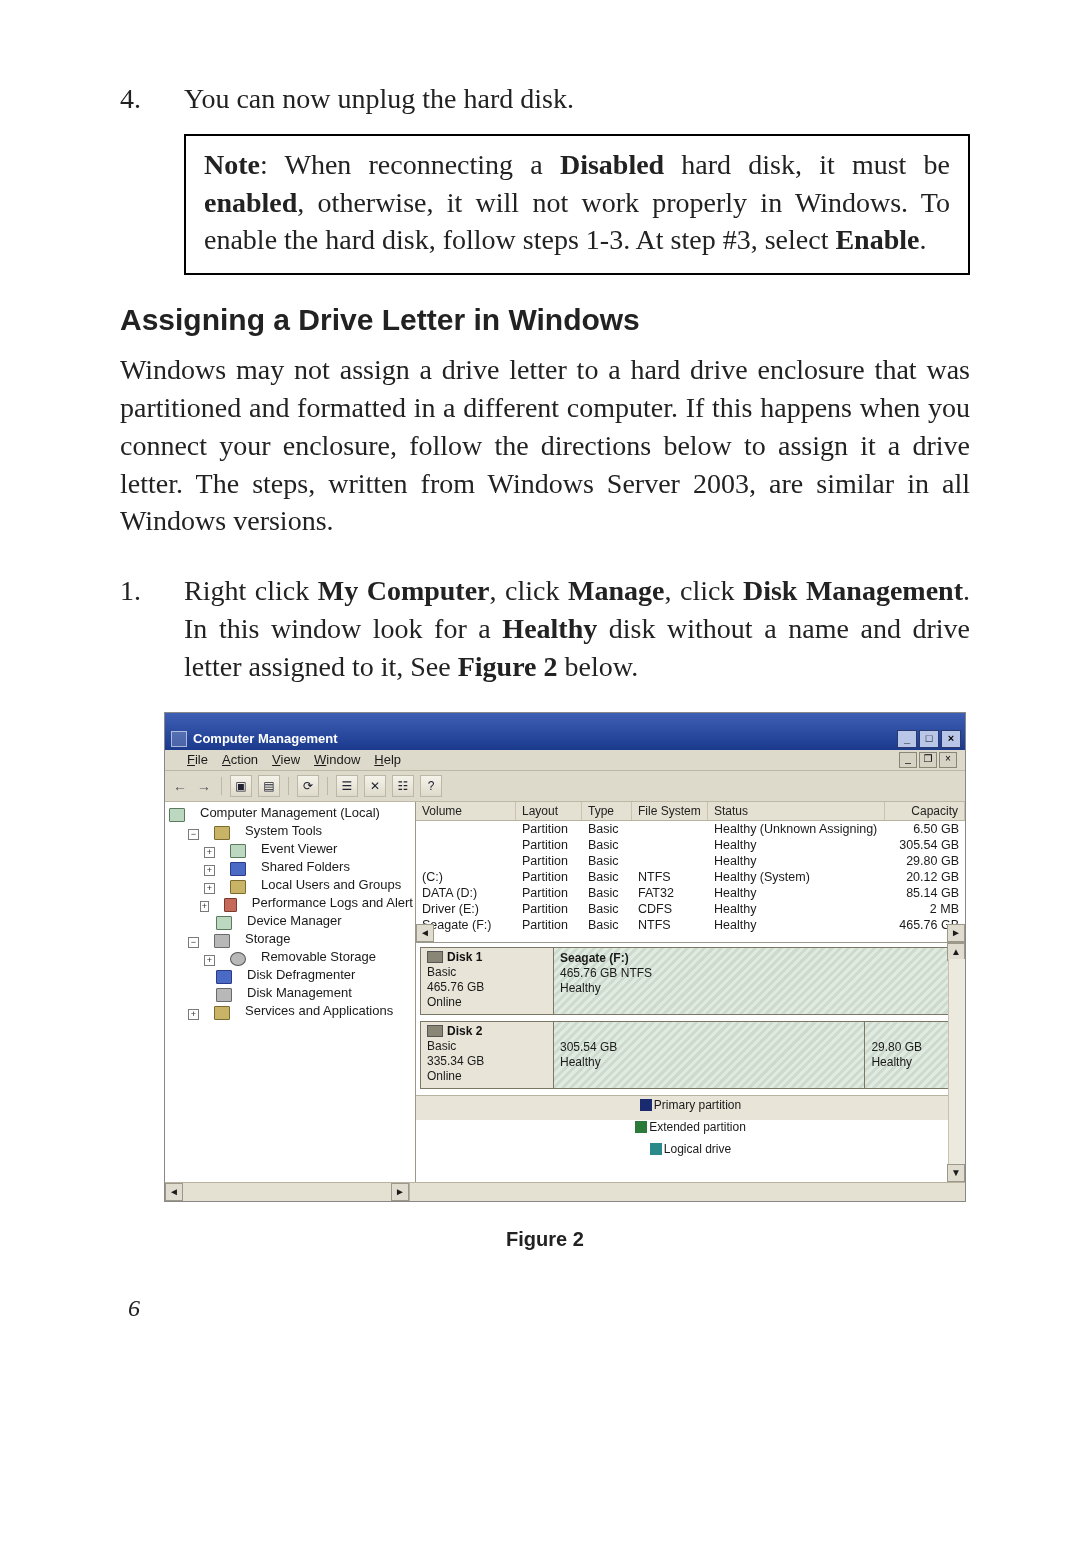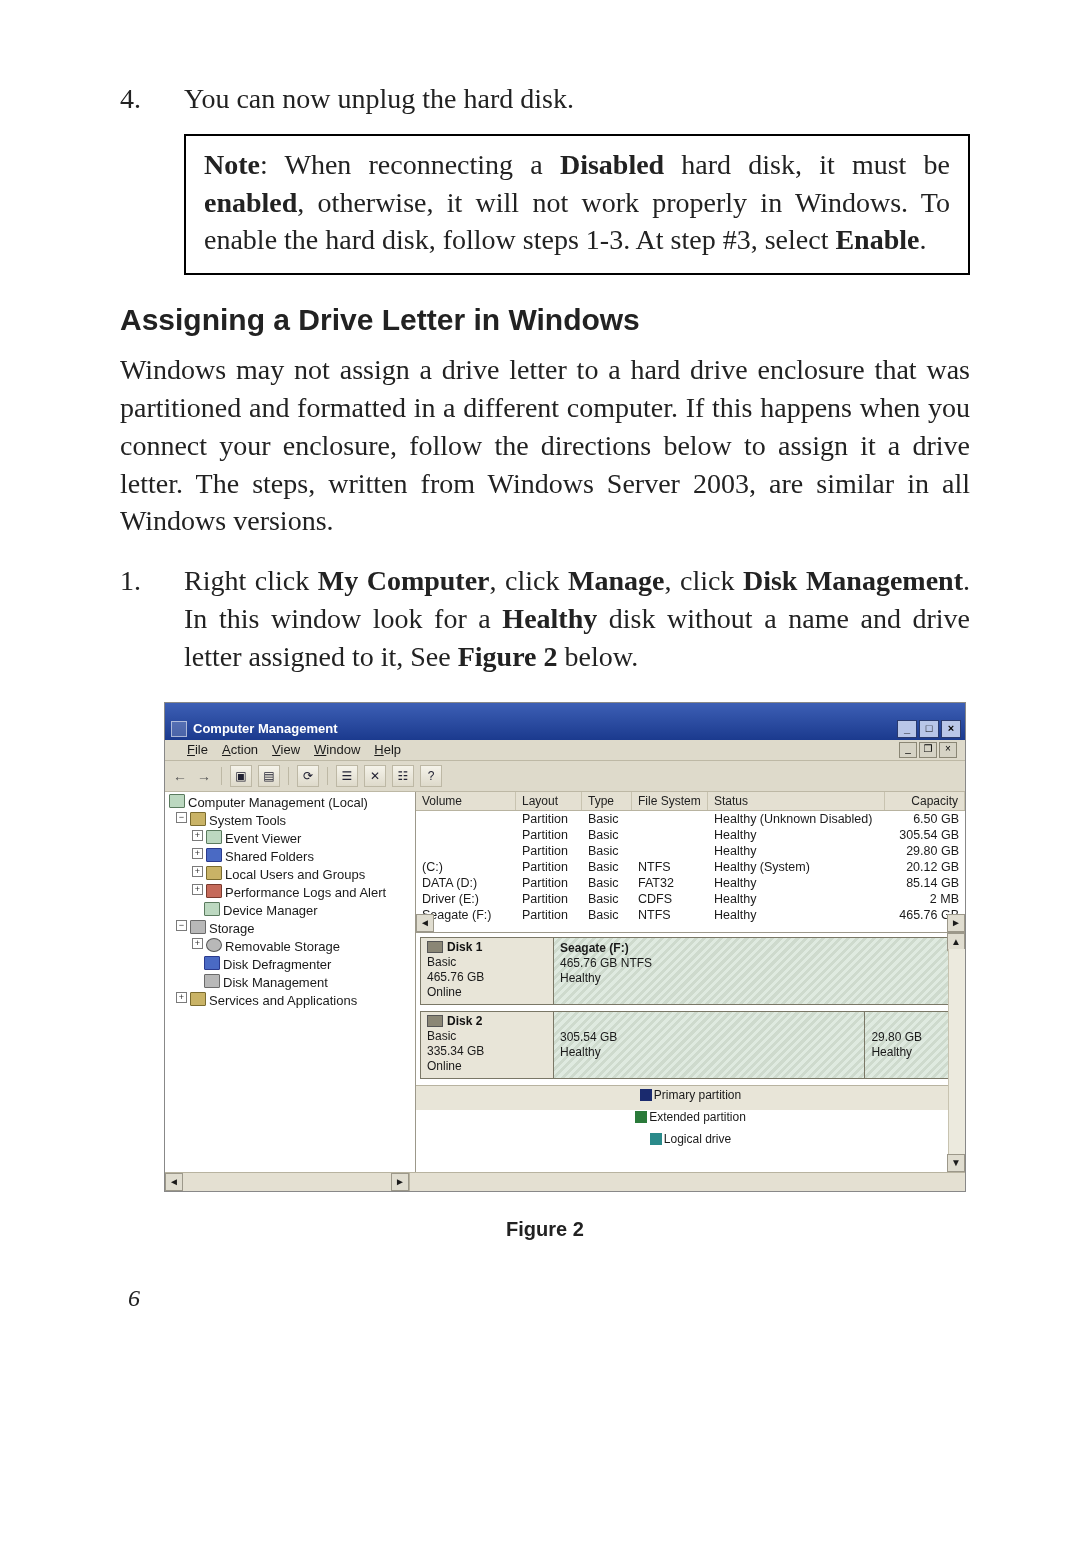--- a/index.html
+++ b/index.html
@@ -39,21 +39,21 @@
   .heading {
     font-family: Arial, Helvetica, sans-serif;
     font-weight: bold;
     font-size: 30px;
     margin: 26px 0 14px 0;
   }
   .body-para {
     font-size: 28px;
     line-height: 1.35;
     text-align: justify;
-    margin-bottom: 22px;
+    margin-bottom: 32px;
   }
   .step1-row {
     display: flex;
     font-size: 28px;
     line-height: 1.35;
     margin-bottom: 26px;
   }
   .step1-num {
     width: 64px;
     flex-shrink: 0;
@@ -147,21 +147,21 @@
   .tree {
     width: 244px;
     background:#fff;
     border-right:1px solid #9c988a;
     overflow:hidden;
     padding:2px 2px 2px 4px;
     font-size:13px;
     line-height:18px;
     white-space:nowrap;
   }
-  .tree .tn { display:flex; align-items:flex-start; gap:3px;}
+  .tree .tn { display:flex; align-items:flex-end; gap:15px;}
   .tree .tn .pm { width:9px; height:9px; border:1px solid #7a7a7a; font-size:9px; line-height:8px; text-align:center; color:#333; background:#fff;}
   .tree .tn .sp { display:inline-block;}
   .tree .tico { width:14px; height:12px; display:inline-block; background:#c9b366; border:1px solid #7a6b2e; border-radius:1px;}
   .tree .tico.blue { background:#4a6ac4; border-color:#2a3a8e;}
   .tree .tico.mon { background:#bcd8c0; border-color:#5a7a5e;}
   .tree .tico.red { background:#c56a5a; border-color:#7a3a2e;}
   .tree .tico.grey{ background:#b8b8b8; border-color:#6a6a6a;}
   .tree .tico.disk{ background:#b8b8b8; border-color:#555; border-radius:50%;}
   .right-pane {
     flex:1; display:flex; flex-direction:column;
@@ -462,21 +462,21 @@
               <div class="col c-fs">File System</div>
               <div class="col c-stat">Status</div>
               <div class="col c-cap">Capacity</div>
             </div>
 
             <div class="vol-row">
                 <div class="col c-vol"></div>
                 <div class="col c-lay">Partition</div>
                 <div class="col c-type">Basic</div>
                 <div class="col c-fs"></div>
-                <div class="col c-stat">Healthy (Unknown Disabled)</div>
+                <div class="col c-stat">Healthy (Unknown Assigning)</div>
                 <div class="col c-cap">6.50 GB</div>
               </div>
             <div class="vol-row">
                 <div class="col c-vol"></div>
                 <div class="col c-lay">Partition</div>
                 <div class="col c-type">Basic</div>
                 <div class="col c-fs"></div>
                 <div class="col c-stat">Healthy</div>
                 <div class="col c-cap">305.54 GB</div>
               </div>

